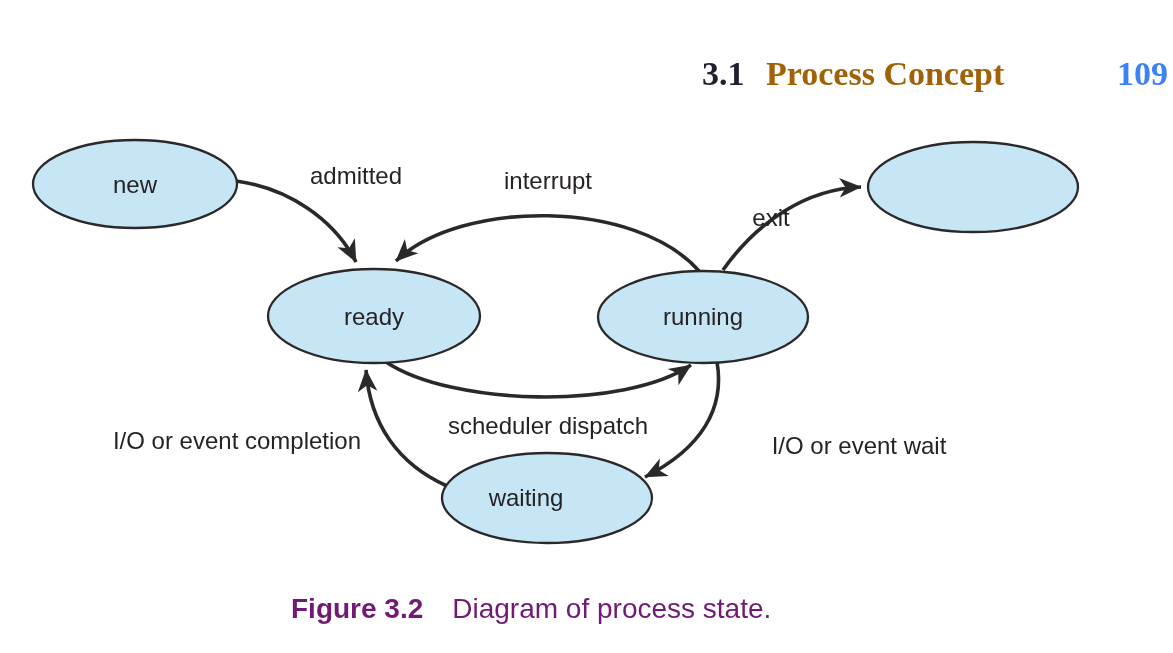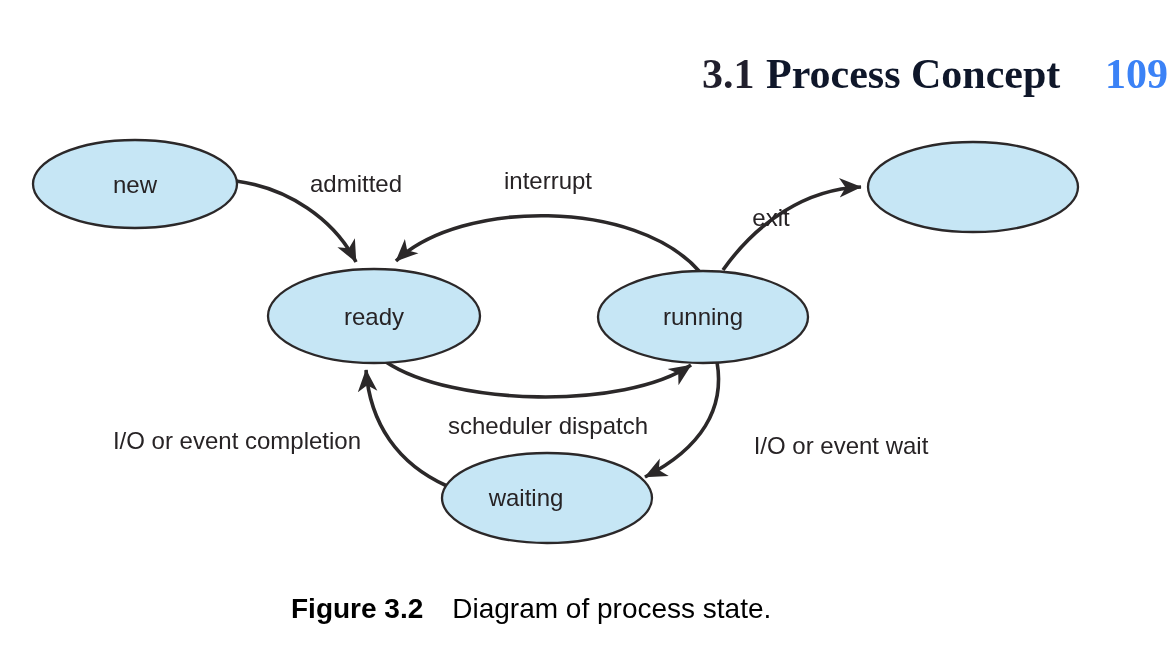--- a/index.html
+++ b/index.html
@@ -7,50 +7,50 @@
     width:1173px;height:653px;
     background:#ffffff;
     font-family:"Liberation Sans", sans-serif;
     position:relative;
     overflow:hidden;
   }
   .page{position:absolute;inset:0;}
 
   
   .runhead{position:absolute;top:54px;left:0;width:1173px;height:40px;
-    font-family:"Liberation Serif", serif;font-weight:bold;font-size:42px;line-height:40px;}
+    font-family:"Liberation Serif", serif;font-weight:bold;font-size:34px;line-height:40px;}
   .runhead .sec-num{position:absolute;left:702px;color:#211f2d;}
-  .runhead .sec-title{position:absolute;left:766px;color:#0f172a;}
+  .runhead .sec-title{position:absolute;left:766px;color:#a16207;}
   .runhead .page-num{position:absolute;right:5px;color:#3b82f6;}
 
   
   svg.diagram{position:absolute;left:0;top:0;}
   .state-ellipse{stroke:#2b2829;stroke-width:2.3;}
   .arrow-path{fill:none;stroke:#2b2829;stroke-width:3.6;stroke-linecap:butt;}
 
   .lbl{
     position:absolute;transform:translate(-50%,-50%);
     white-space:nowrap;font-size:24px;color:#272325;line-height:1.1;
   }
   
   .lbl-new{left:135px;top:185px;}
   .lbl-ready{left:374px;top:317px;}
   .lbl-running{left:703px;top:317px;}
   .lbl-waiting{left:526px;top:498px;}
   .lbl-terminated{left:973px;top:188px;}
   
-  .lbl-admitted{left:356px;top:184px;}
+  .lbl-admitted{left:356px;top:176px;}
   .lbl-interrupt{left:548px;top:181px;}
   .lbl-exit{left:771px;top:182px;margin-top:36px;}
   .lbl-dispatch{left:548px;top:426px;}
-  .lbl-iowait{left:841px;top:446px;text-align:center;}
+  .lbl-iowait{left:859px;top:446px;text-align:center;}
   .lbl-iocompletion{left:237px;top:441px;}
 
   
-  .caption{position:absolute;left:291px;top:593px;font-size:28px;color:#000000;white-space:nowrap;}
+  .caption{position:absolute;left:291px;top:593px;font-size:28px;color:#701a75;white-space:nowrap;}
   .caption .fig-label{font-weight:bold;margin-right:29px;}
 </style>
 </head>
 <body>
 
 <div class="page">
 
   <div class="runhead">
     <span class="sec-num">3.1</span>
     <span class="sec-title">Process Concept</span>

